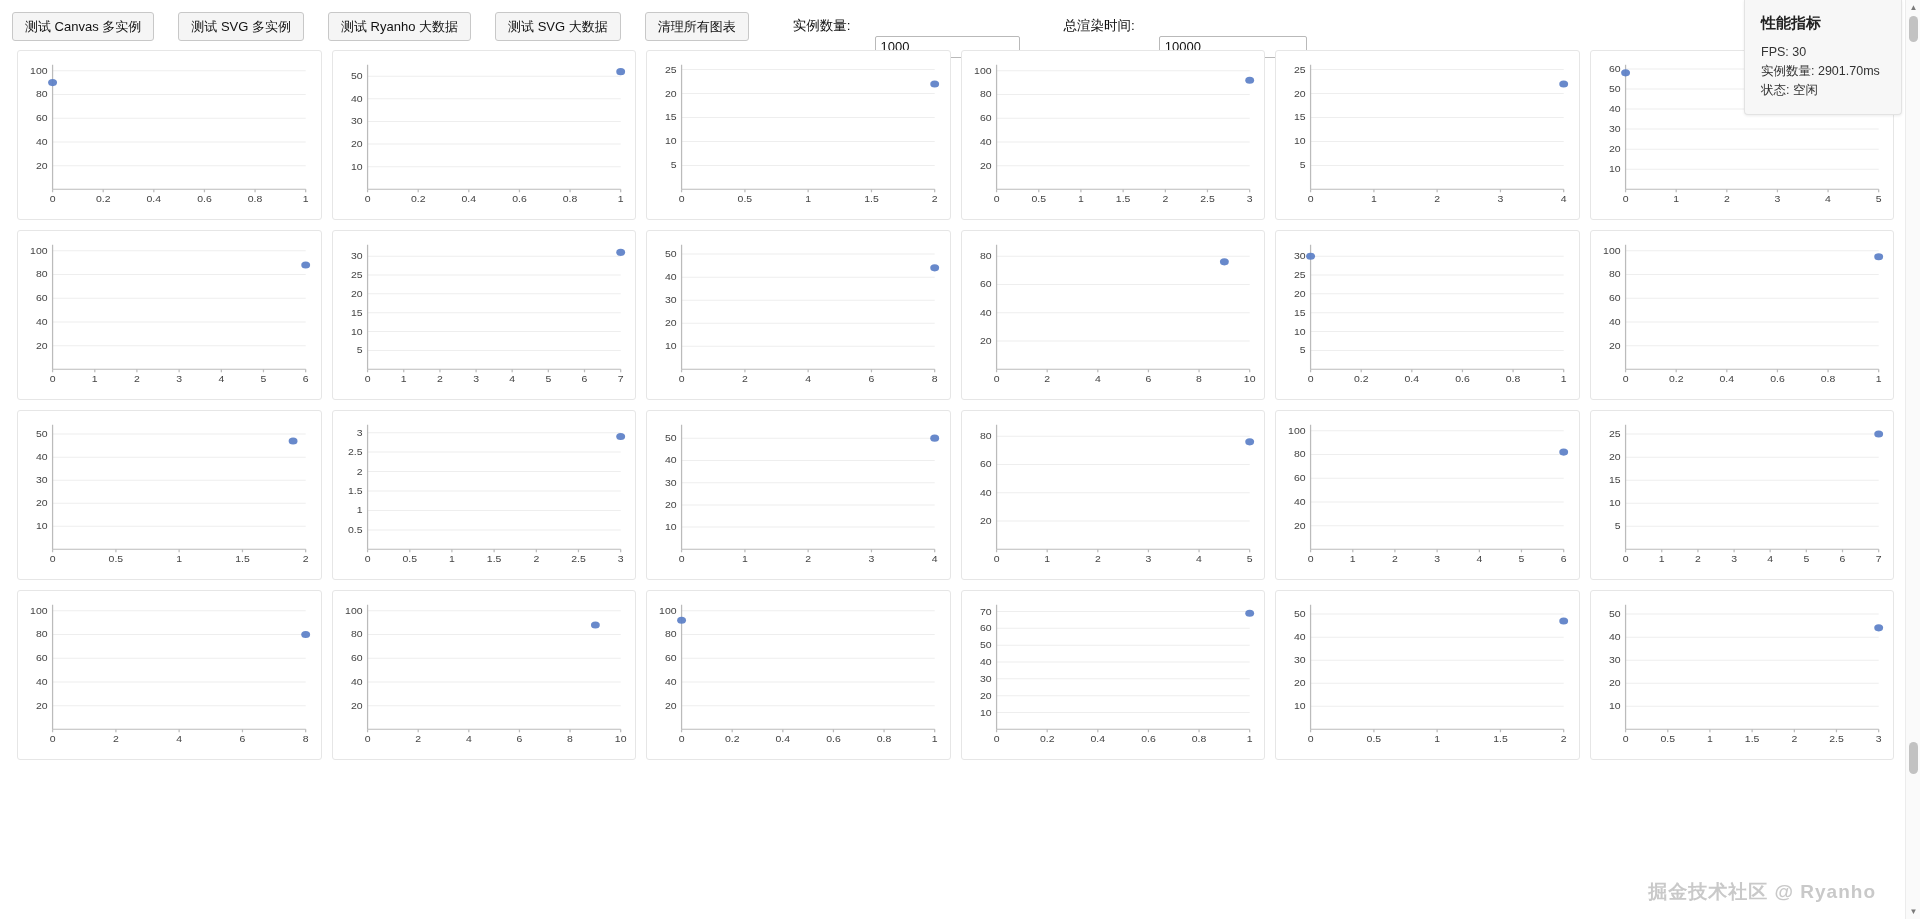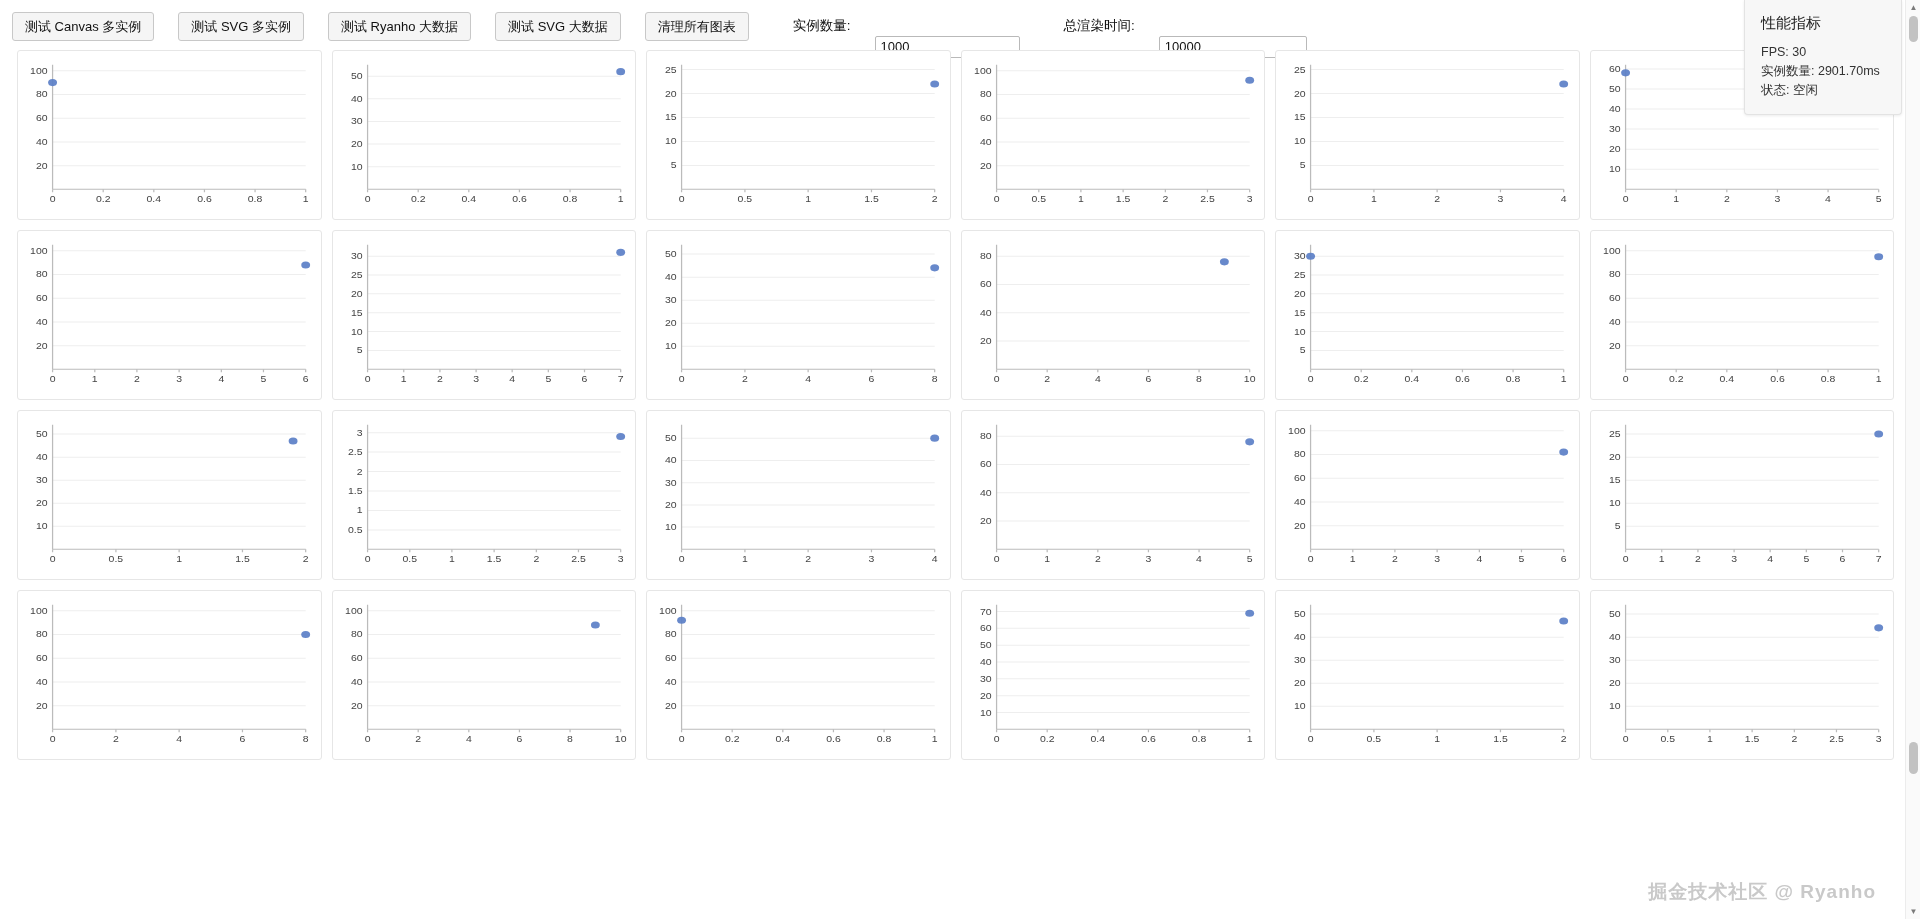--- a/index.html
+++ b/index.html
@@ -84,21 +84,21 @@
     width: 158px;
     background: #f7f7f7;
     border: 1px solid #e3e3e3;
     border-top: none;
     border-radius: 0 0 4px 4px;
     padding: 14px 14px 14px 16px;
     box-shadow: 0 1px 3px rgba(0,0,0,0.08);
   }
   .perf-title {
     font-size: 15px;
-    font-weight: normal;
+    font-weight: bold;
     color: #222;
     margin-bottom: 10px;
   }
   .perf-row {
     font-size: 12.5px;
     color: #333;
     line-height: 19px;
     white-space: nowrap;
   }
 

